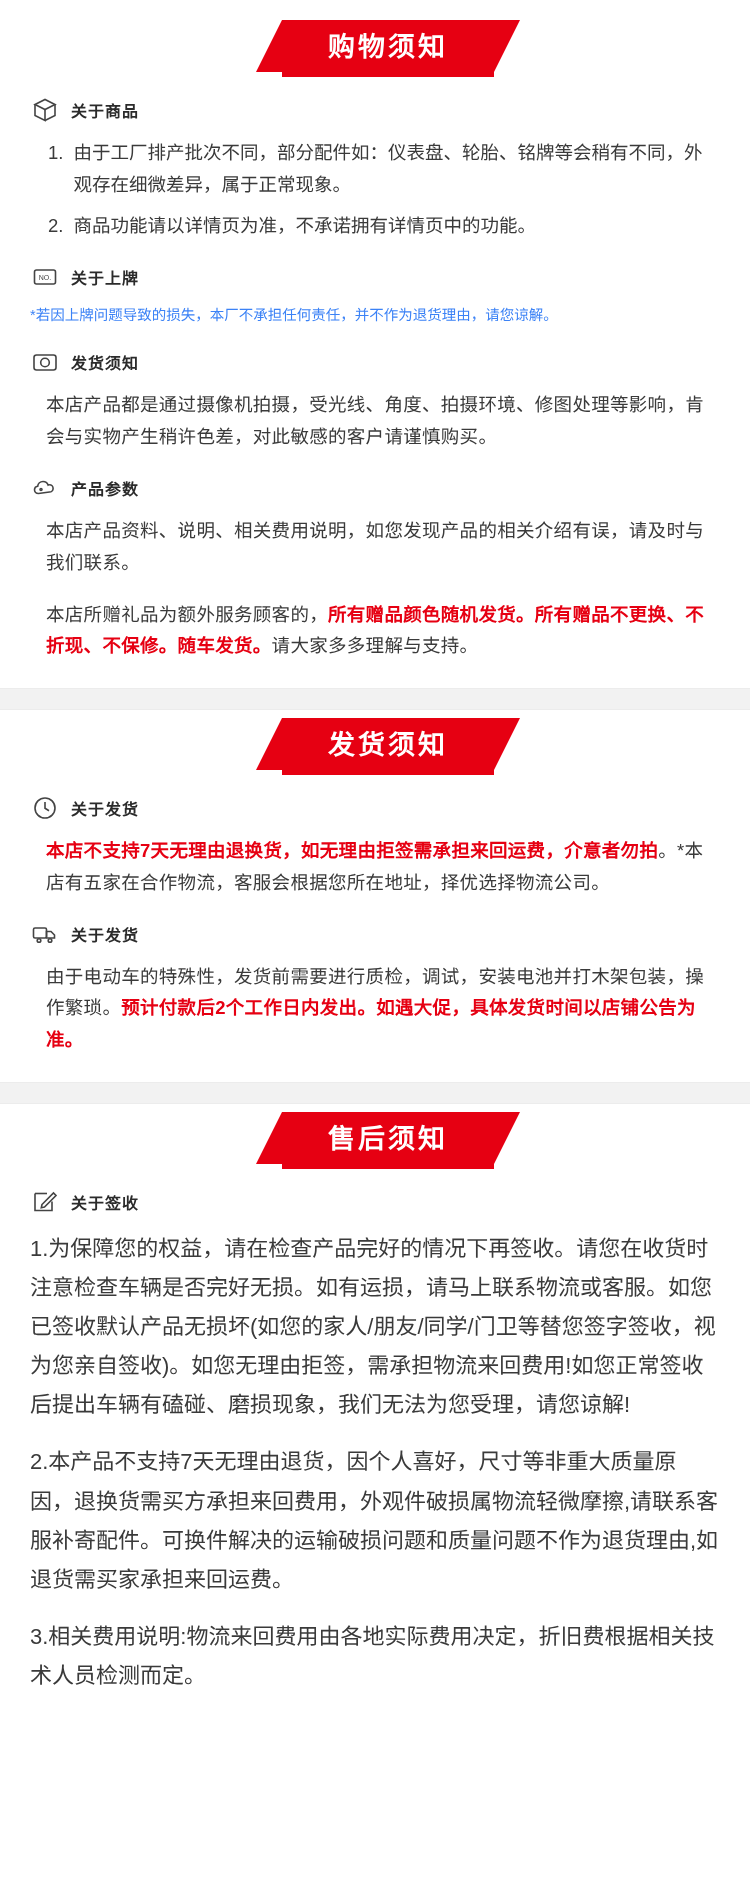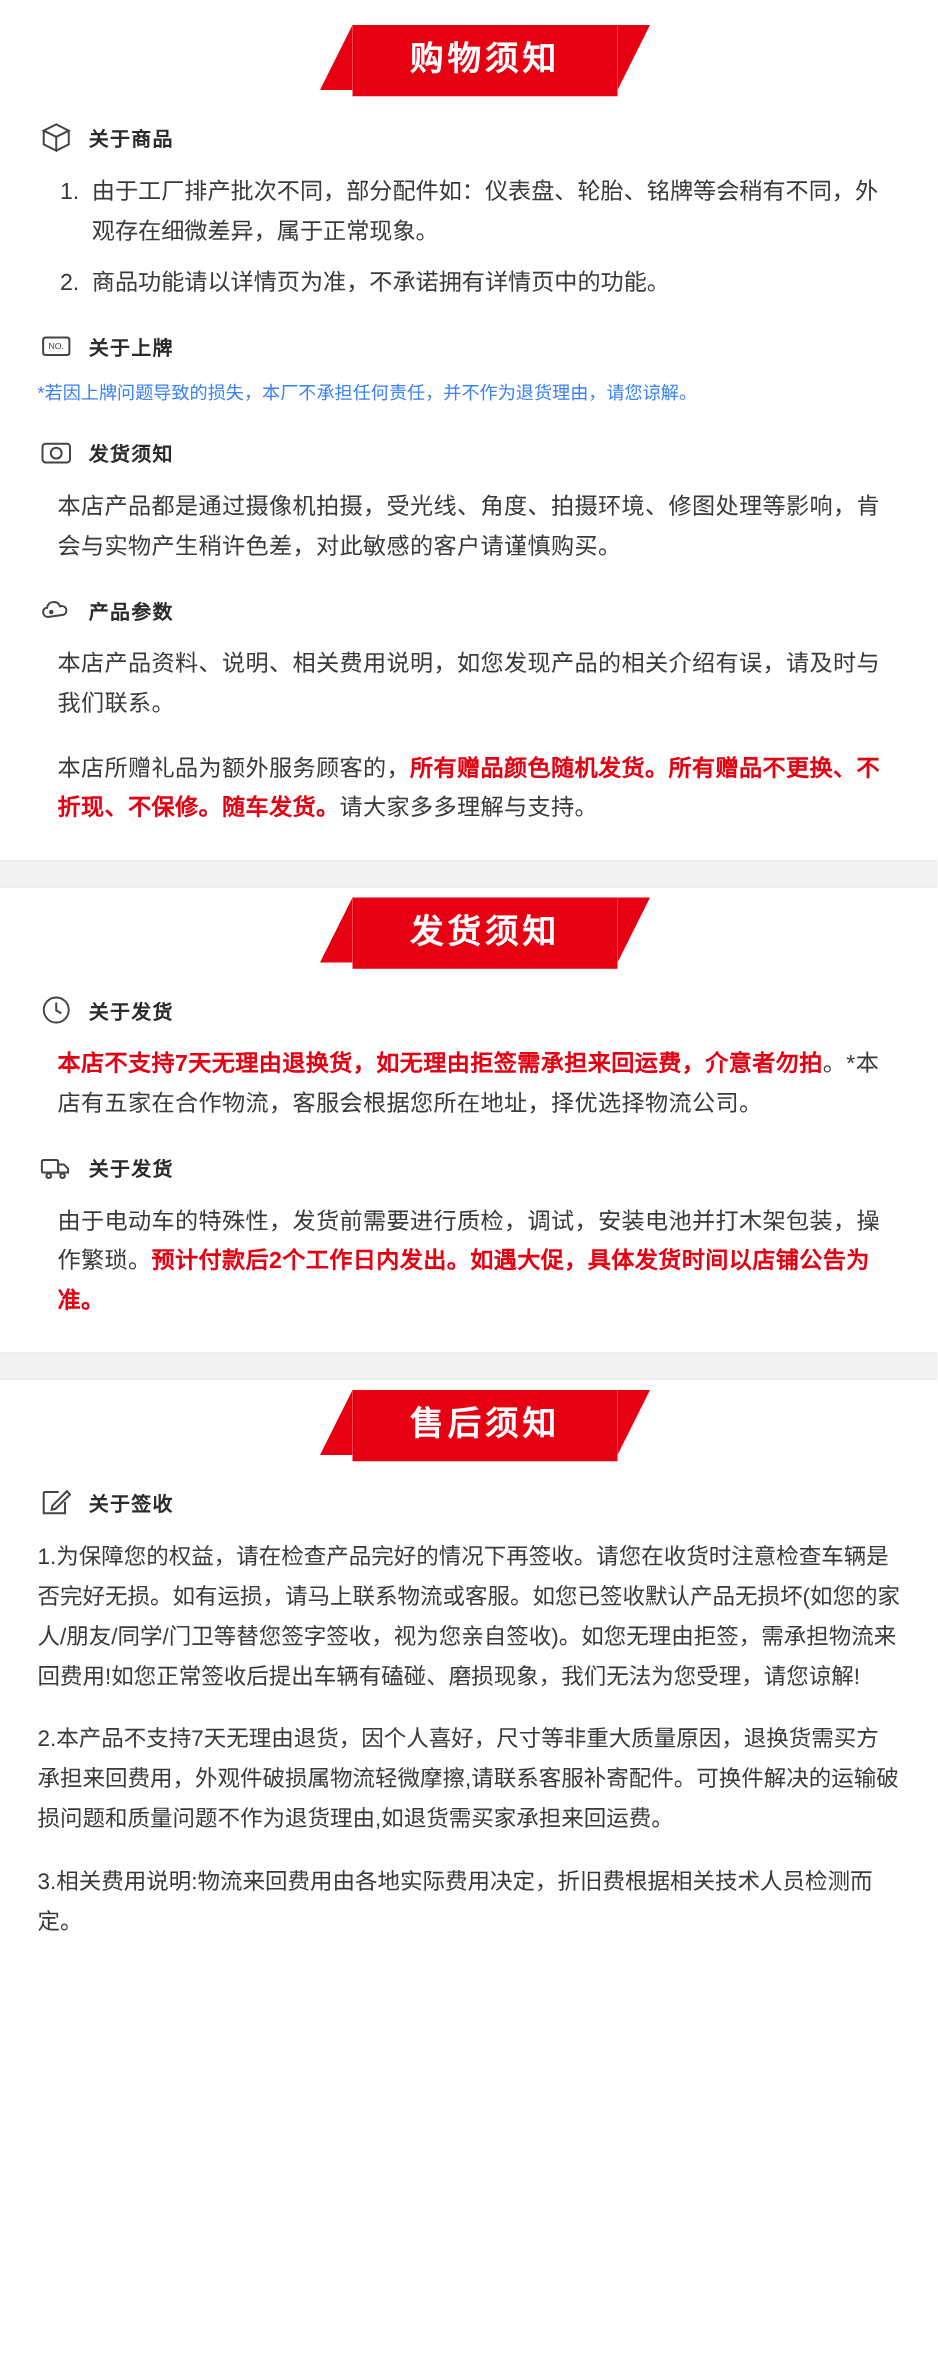--- a/index.html
+++ b/index.html
@@ -124,21 +124,21 @@
   }
   .sep {
     height: 22px;
     background: #f2f2f2;
     border-top: 1px solid #ececec;
     border-bottom: 1px solid #ececec;
   }
   .topgap { height: 20px; }
   .bannergap-top { height: 8px; }
   .after-block {
-    font-size: 18px;
+    font-size: 22px;
     line-height: 1.78;
     color: #3a3a3a;
     margin-bottom: 18px;
   }
   .after-block:last-child { margin-bottom: 0; }
 </style>
 </head>
 <body>
 
 <div class="page">

